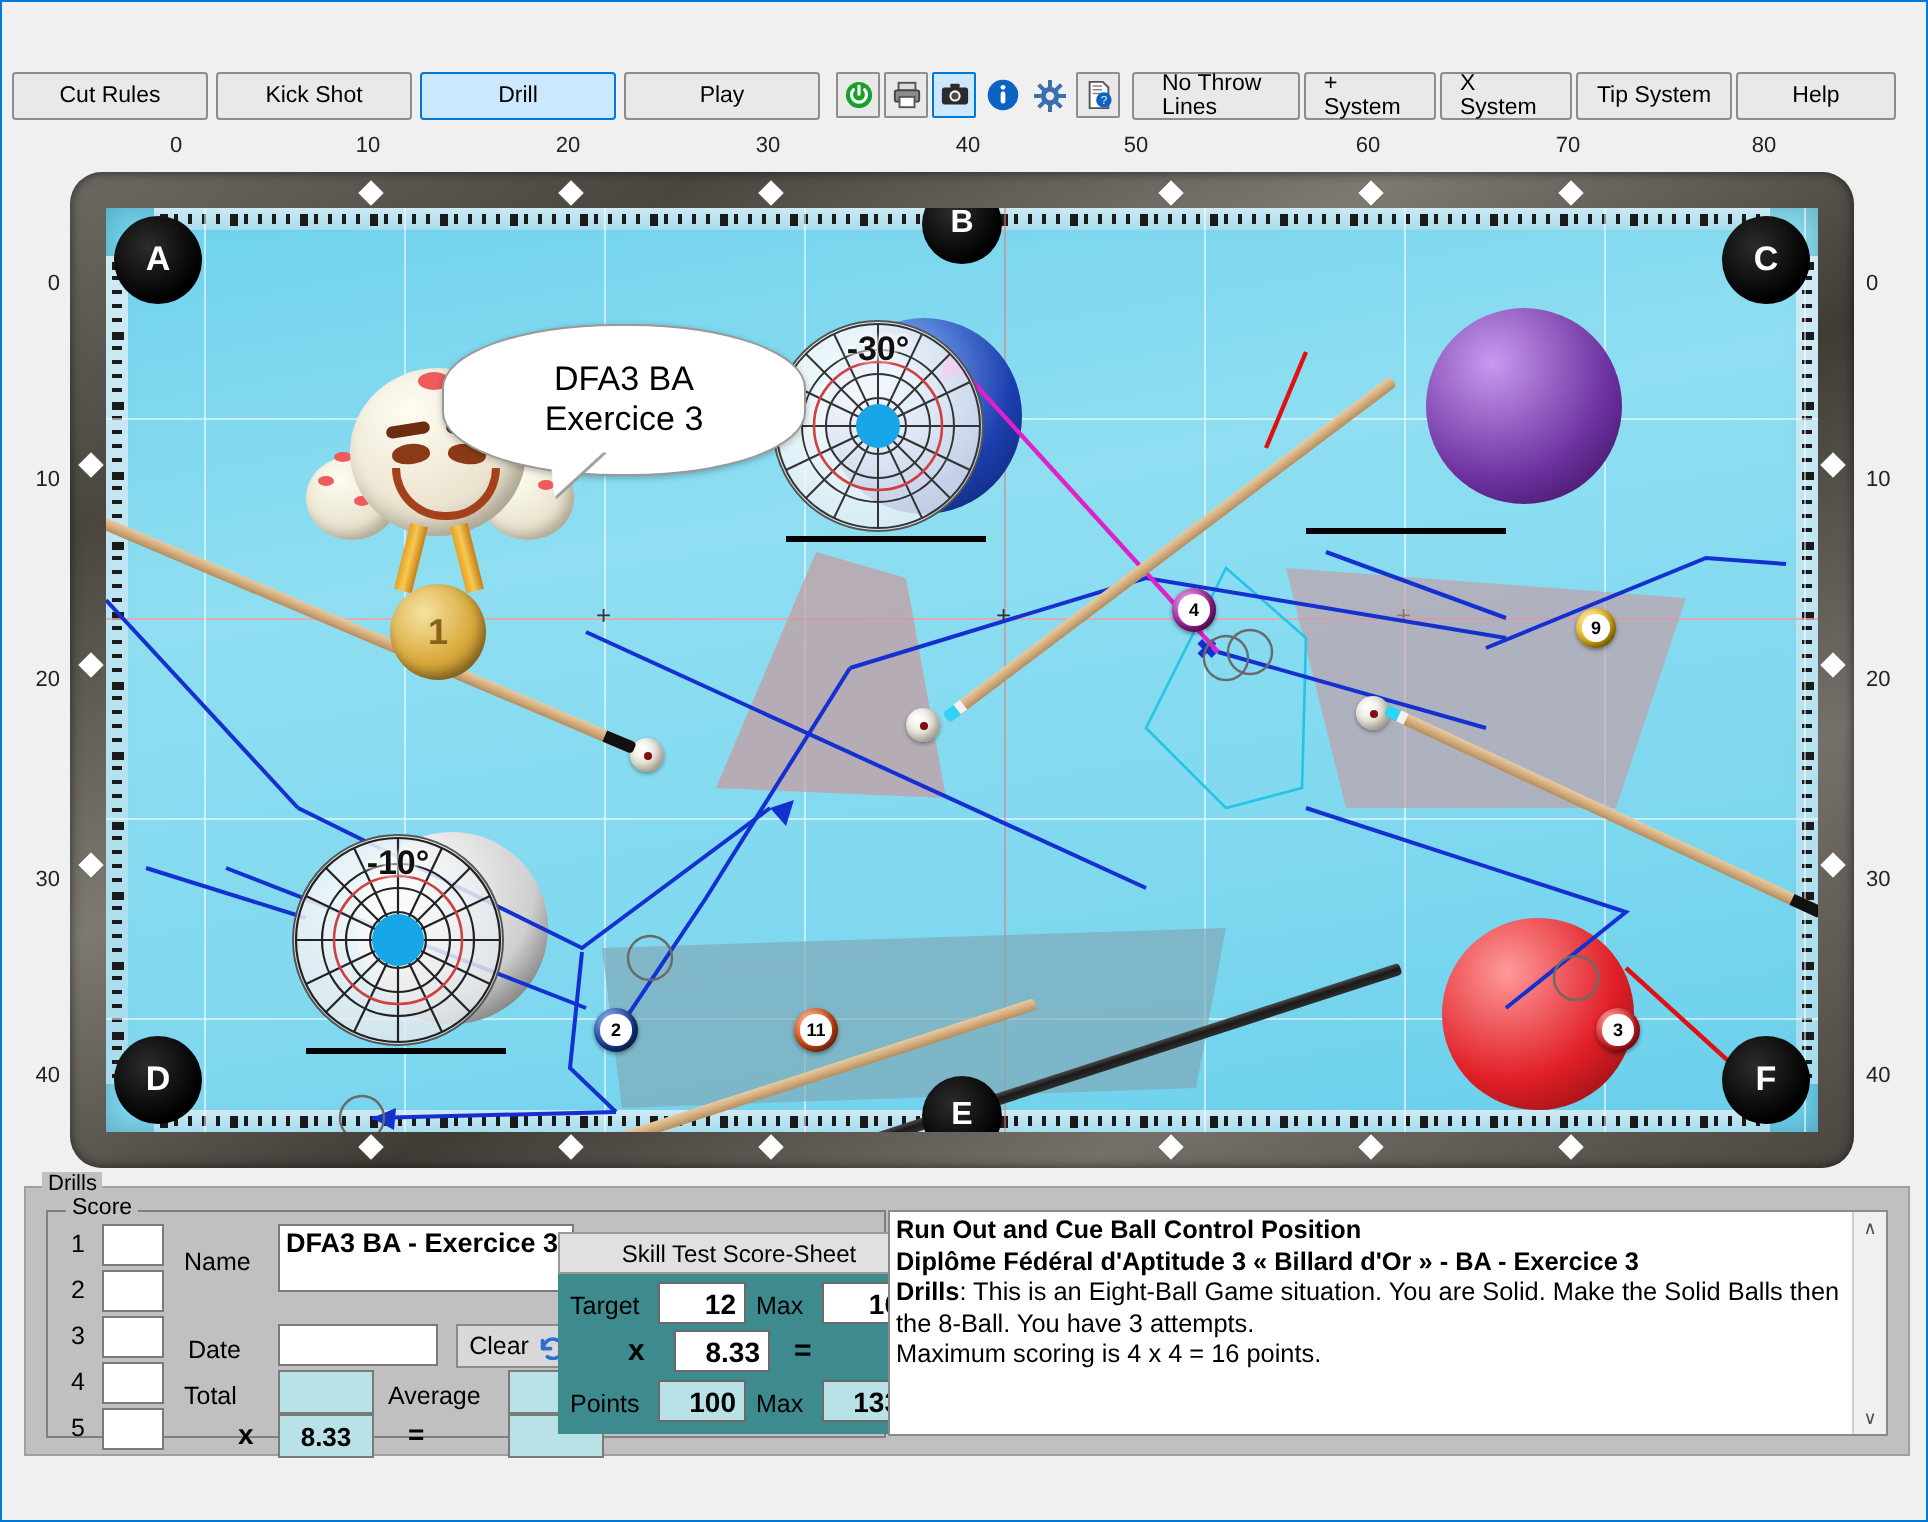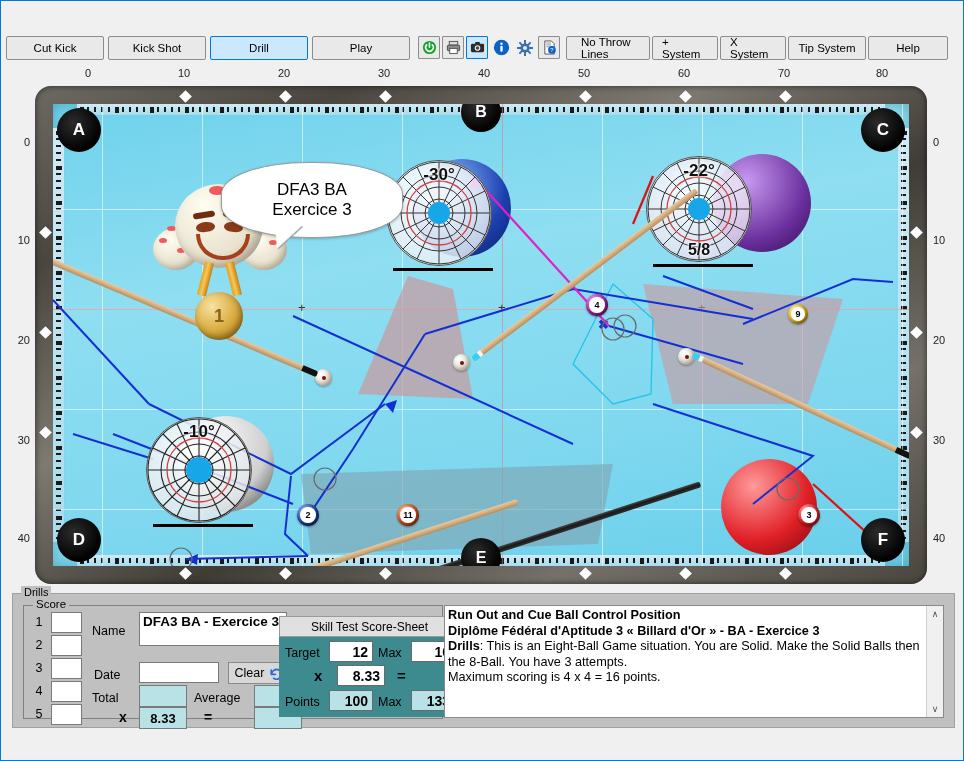--- a/index.html
+++ b/index.html
@@ -127,21 +127,21 @@
   .scrollbar{position:absolute;right:0;top:0;width:16px;height:111px;background:#f0f0f0;border-left:1px solid #d0d0d0;}
   .sb-arrow{position:absolute;left:0;width:16px;height:16px;display:flex;align-items:center;justify-content:center;font-size:9px;color:#505050;}
 </style>
 </head>
 <body>
 
 <div class="app">
 
 
   <div class="toolbar">
-    <div class="tbtn wide" style="width:98px;margin-left:4px;">Cut Kick</div>
+    <div class="tbtn wide" style="width:98px;margin-left:4px;">Cut Rules</div>
     <div class="tbtn wide" style="width:98px;margin-left:3px;">Kick Shot</div>
     <div class="tbtn wide active" style="width:98px;margin-left:3px;">Drill</div>
     <div class="tbtn wide" style="width:98px;margin-left:3px;">Play</div>
 
     <div class="icongroup">
       <div class="iconbtn">
         <svg width="15" height="15" viewBox="0 0 16 16">
             <circle cx="8" cy="8" r="7" fill="#17a02b"></circle>
             <path d="M8 3.2v4.4" stroke="#fff" stroke-width="1.7" stroke-linecap="round"></path>
             <path d="M5 5.2a4 4 0 1 0 6 0" stroke="#fff" stroke-width="1.7" fill="none" stroke-linecap="round"></path>
@@ -199,21 +199,21 @@
   </div>
 
   <div class="tablewrap">
 
     <div class="axis-top">
       <span style="left:86px">0</span>
       <span style="left:182px">10</span>
       <span style="left:282px">20</span>
       <span style="left:382px">30</span>
       <span style="left:482px">40</span>
-      <span style="left:582px">50</span>
+      <span style="left:566px">50</span>
       <span style="left:682px">60</span>
       <span style="left:782px">70</span>
       <span style="left:880px">80</span>
     </div>
 
     <div class="axis-left">
       <span style="top:56px">0</span>
       <span style="top:154px">10</span>
       <span style="top:254px">20</span>
       <span style="top:354px">30</span>
@@ -665,35 +665,20 @@
               <path d="M1 52h102M52 1v102M16 16L88 88M88 16L16 88M30 6L74 98M74 6L30 98M6 30L98 74M6 74L98 30"></path>
             </g>
             <circle cx="52" cy="52" r="32" stroke="#d04040" stroke-width="1.3" fill="none"></circle>
             <circle cx="52" cy="52" r="11" fill="#17a6e8"></circle>
           </svg>
           <span class="ang">-30°</span>
         </div>
         <div class="spinbar" style="left:340px;top:164px;width:100px"></div>
 
         <div class="bigball" style="left:660px;top:50px;width:98px;height:98px;background:radial-gradient(circle at 34% 28%,#c79af0,#6b2f9e 62%,#2e0f4d);"></div>
-        <div class="spin" style="left:593px;top:52px;width:104px;height:104px;background:radial-gradient(circle at 40% 35%,rgba(255,255,255,.9),rgba(222,212,235,.75));border:1px solid #555;">
-          <svg width="104" height="104" viewBox="0 0 104 104">
-            <g stroke="#333" stroke-width="1" fill="none">
-              <circle cx="52" cy="52" r="51"></circle>
-                <circle cx="52" cy="52" r="38"></circle>
-                <circle cx="52" cy="52" r="26"></circle>
-                <circle cx="52" cy="52" r="14"></circle>
-              <path d="M1 52h102M52 1v102M16 16L88 88M88 16L16 88M30 6L74 98M74 6L30 98M6 30L98 74M6 74L98 30"></path>
-            </g>
-            <circle cx="52" cy="52" r="32" stroke="#d04040" stroke-width="1.3" fill="none"></circle>
-            <circle cx="52" cy="52" r="11" fill="#17a6e8"></circle>
-          </svg>
-          <span class="ang">-22°</span>
-          <span class="frac">5/8</span>
-        </div>
         <div class="spinbar" style="left:600px;top:160px;width:100px"></div>
 
         <div class="bigball" style="left:125px;top:312px;width:96px;height:96px;background:radial-gradient(circle at 34% 28%,#ffffff,#cfcfcf 60%,#3a3a3a 100%);"></div>
         <div class="spin" style="left:93px;top:313px;width:104px;height:104px;background:radial-gradient(circle at 40% 35%,rgba(255,255,255,.9),rgba(215,222,228,.8));border:1px solid #555;">
           <svg width="104" height="104" viewBox="0 0 104 104">
             <g stroke="#222" stroke-width="1.1" fill="none">
               <circle cx="52" cy="52" r="51"></circle>
                 <circle cx="52" cy="52" r="38"></circle>
                 <circle cx="52" cy="52" r="26"></circle>
                 <circle cx="52" cy="52" r="14"></circle>

